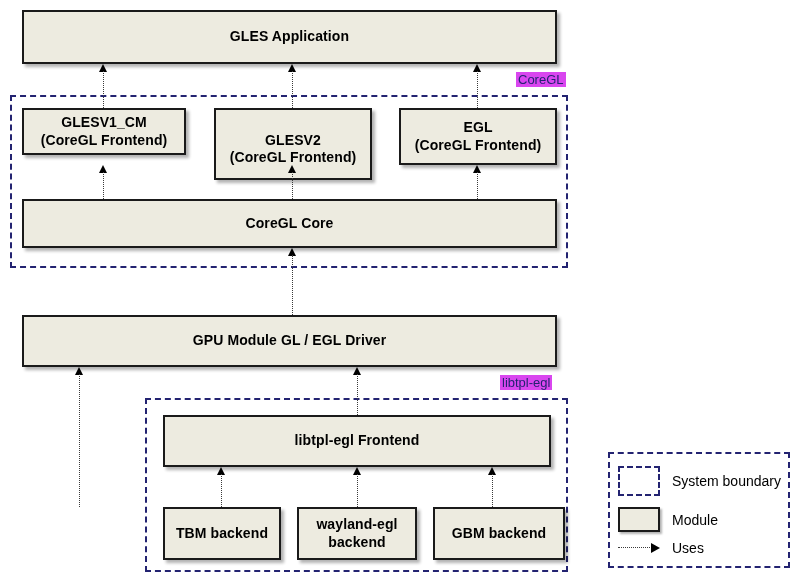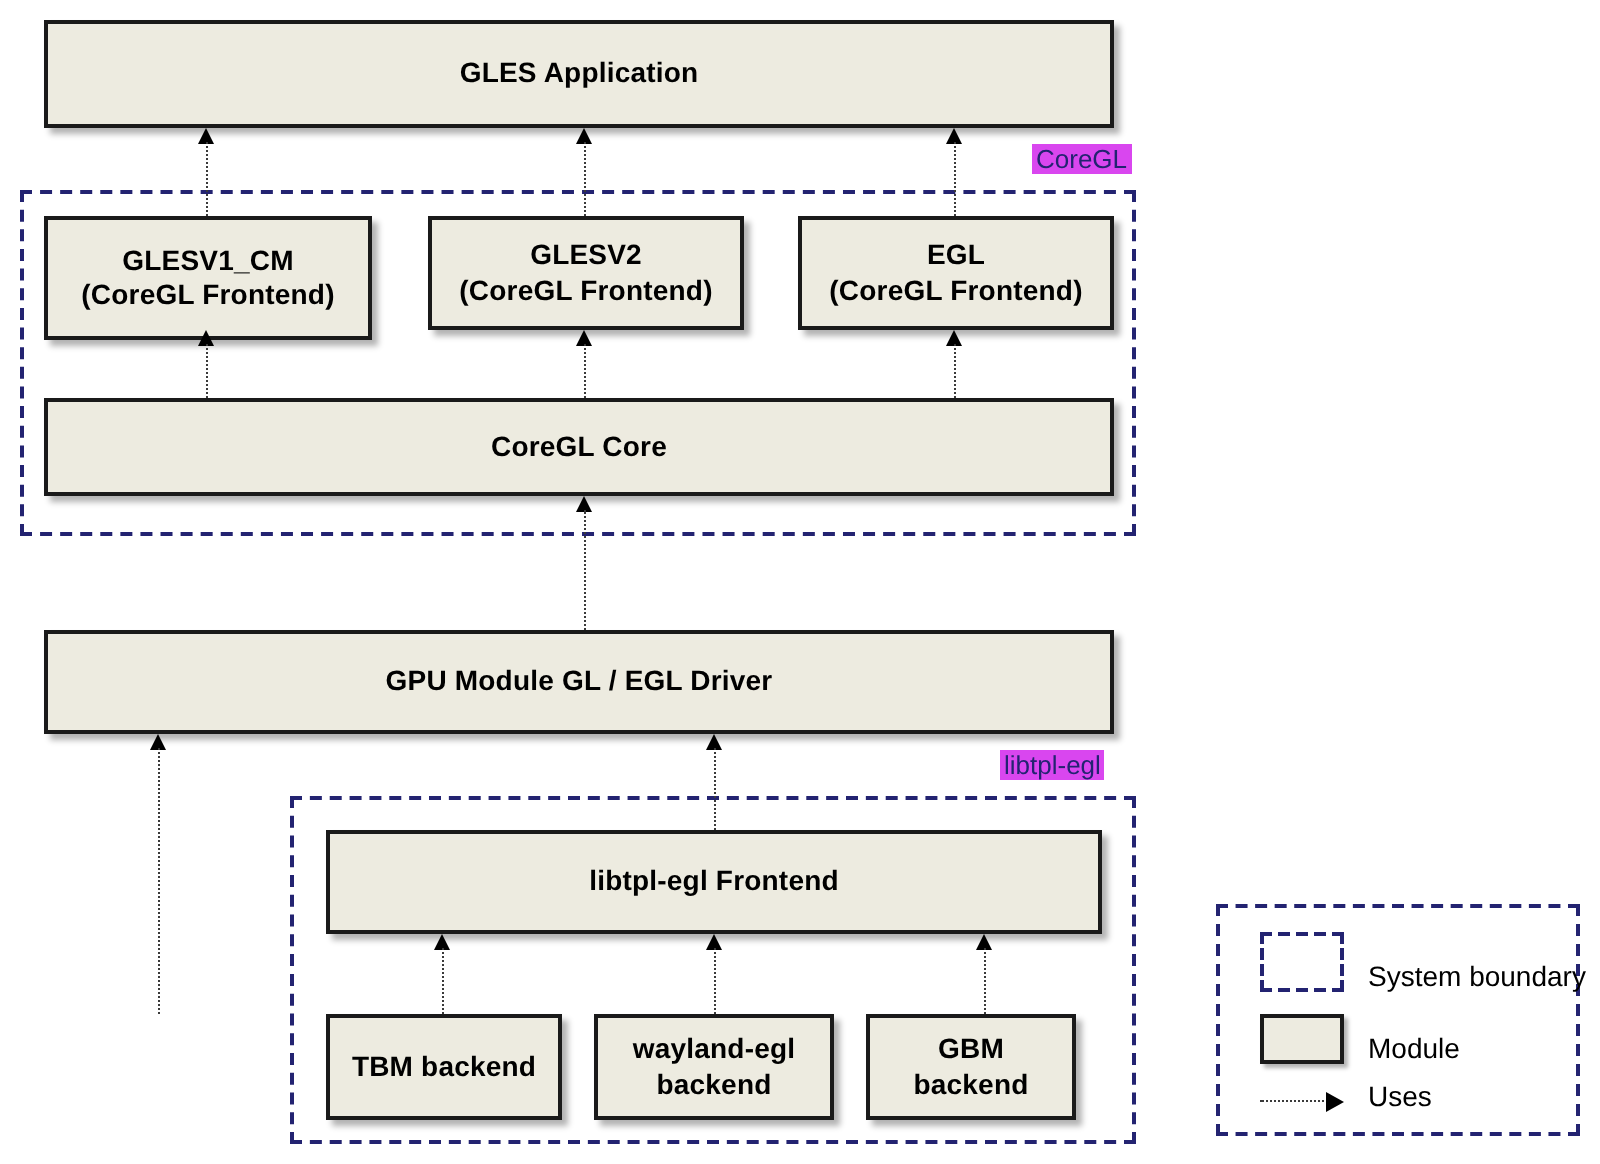--- a/index.html
+++ b/index.html
@@ -88,23 +88,23 @@
     position: absolute;
     left: 608px;
     top: 452px;
     width: 182px;
     height: 116px;
     box-sizing: border-box;
     border: 2px dashed #232371;
   }
   .legend-row {
     position: absolute;
-    left: 20px;
+    left: 8px;
     display: flex;
-    align-items: flex-end;
+    align-items: center;
   }
   .legend-swatch-boundary {
     width: 42px;
     height: 30px;
     box-sizing: border-box;
     border: 2px dashed #232371;
   }
   .legend-swatch-module {
     width: 42px;
     height: 25px;
@@ -152,28 +152,28 @@
 
   <div class="boundary" style="left:145px; top:398px; width:423px; height:174px;"></div>
   <div class="boundary-label" style="left:500px; top:375px;">libtpl-egl</div>
 
   <div class="module" style="left:22px; top:10px; width:535px; height:54px;">
     <span class="lines">
       <span>GLES Application</span>
     </span>
   </div>
 
-  <div class="module" style="left:22px; top:108px; width:164px; height:62px;align-items:center;">
+  <div class="module" style="left:22px; top:108px; width:164px; height:47px;align-items:center;">
     <span class="lines">
       <span>GLESV1_CM</span>
       <span class="l2">(CoreGL Frontend)</span>
     </span>
   </div>
 
-  <div class="module" style="left:214px; top:108px; width:158px; height:57px;">
+  <div class="module" style="left:214px; top:108px; width:158px; height:72px;align-items:flex-end;">
     <span class="lines">
       <span>GLESV2</span>
       <span class="l2">(CoreGL Frontend)</span>
     </span>
   </div>
 
   <div class="module" style="left:399px; top:108px; width:158px; height:57px;">
     <span class="lines">
       <span>EGL</span>
       <span class="l2">(CoreGL Frontend)</span>
@@ -205,21 +205,21 @@
     </span>
   </div>
 
   <div class="module" style="left:297px; top:507px; width:120px; height:53px;">
     <span class="lines">
       <span>wayland-egl</span>
       <span class="l2">backend</span>
     </span>
   </div>
 
-  <div class="module" style="left:433px; top:507px; width:105px; height:53px;">
+  <div class="module" style="left:433px; top:507px; width:132px; height:53px;">
     <span class="lines">
       <span>GBM backend</span>
     </span>
   </div>
 
   <div class="arrow" style="left:99px; top:64px; height:44px;">
     <div class="head"></div>
       <div class="shaft"></div>
   </div>
 

